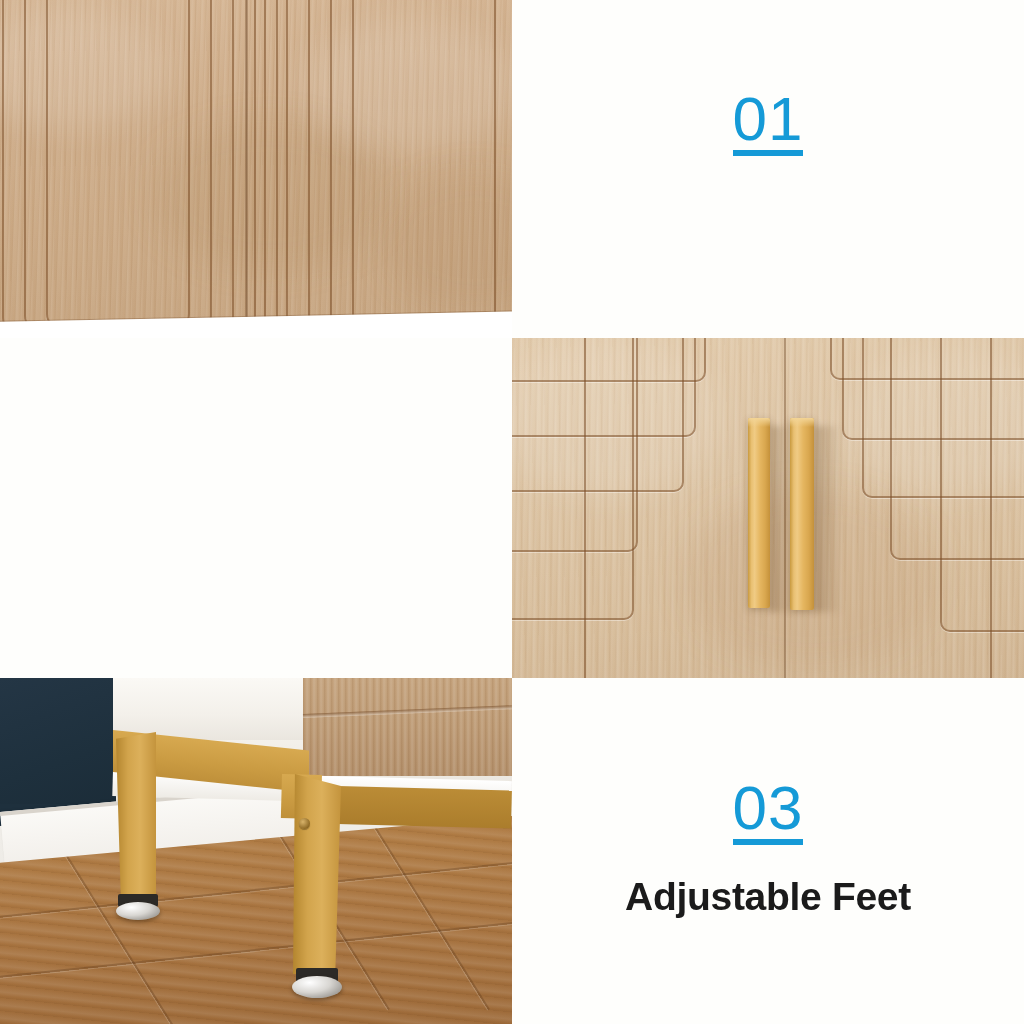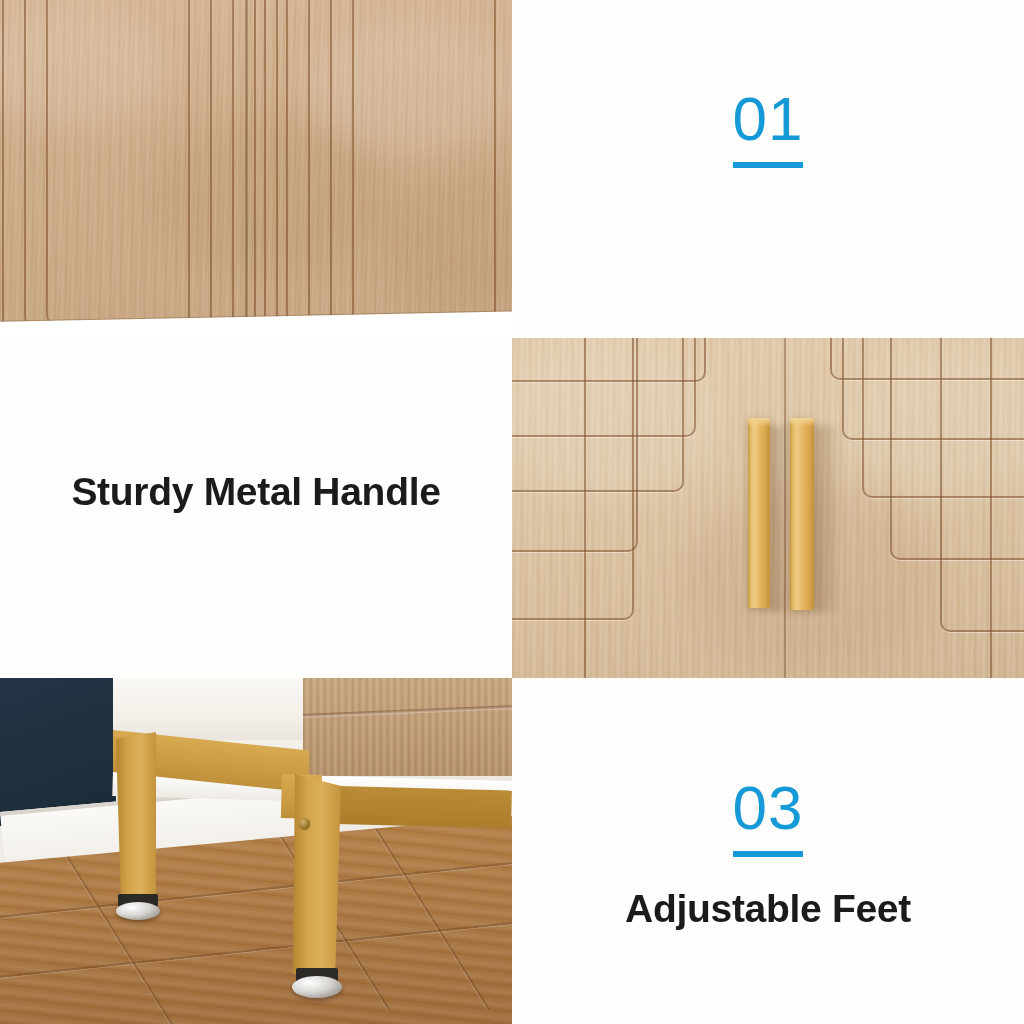--- a/index.html
+++ b/index.html
@@ -42,21 +42,20 @@
     width: 100%;
     text-align: center;
   }
   .feature-number {
     display: inline-block;
     color: #159ad7;
     font-size: 62px;
     font-weight: 400;
     letter-spacing: 1px;
     line-height: 1;
-    padding-bottom: 12px;
     border-bottom: 6px solid #159ad7;
     font-family: "Liberation Sans", sans-serif;
   }
   .feature-title {
     margin-top: 31px;
     color: #1b1b1b;
     font-size: 39px;
     font-weight: bold;
     letter-spacing: -0.3px;
     line-height: 1.1;
@@ -333,21 +332,20 @@
   </div>
 
   <div class="cell cell-tr text-cell">
     <div class="feature feature-tr">
       <div class="feature-number">01</div>
     </div>
   </div>
 
   <div class="cell cell-ml text-cell">
     <div class="feature feature-ml">
-      <div class="feature-title">Sturdy Metal Handle</div>
     </div>
   </div>
 
   <div class="cell cell-mr">
     <div class="photo-handle">
 
       <div class="grain-cloud" style="left:-20px; top:0px; width:230px; height:160px; background:rgba(255,255,255,0.12);"></div>
       <div class="grain-cloud" style="left:170px; top:150px; width:260px; height:180px; background:rgba(150,104,58,0.09);"></div>
       <div class="grain-cloud" style="left:330px; top:10px; width:220px; height:150px; background:rgba(255,255,255,0.12);"></div>
 

